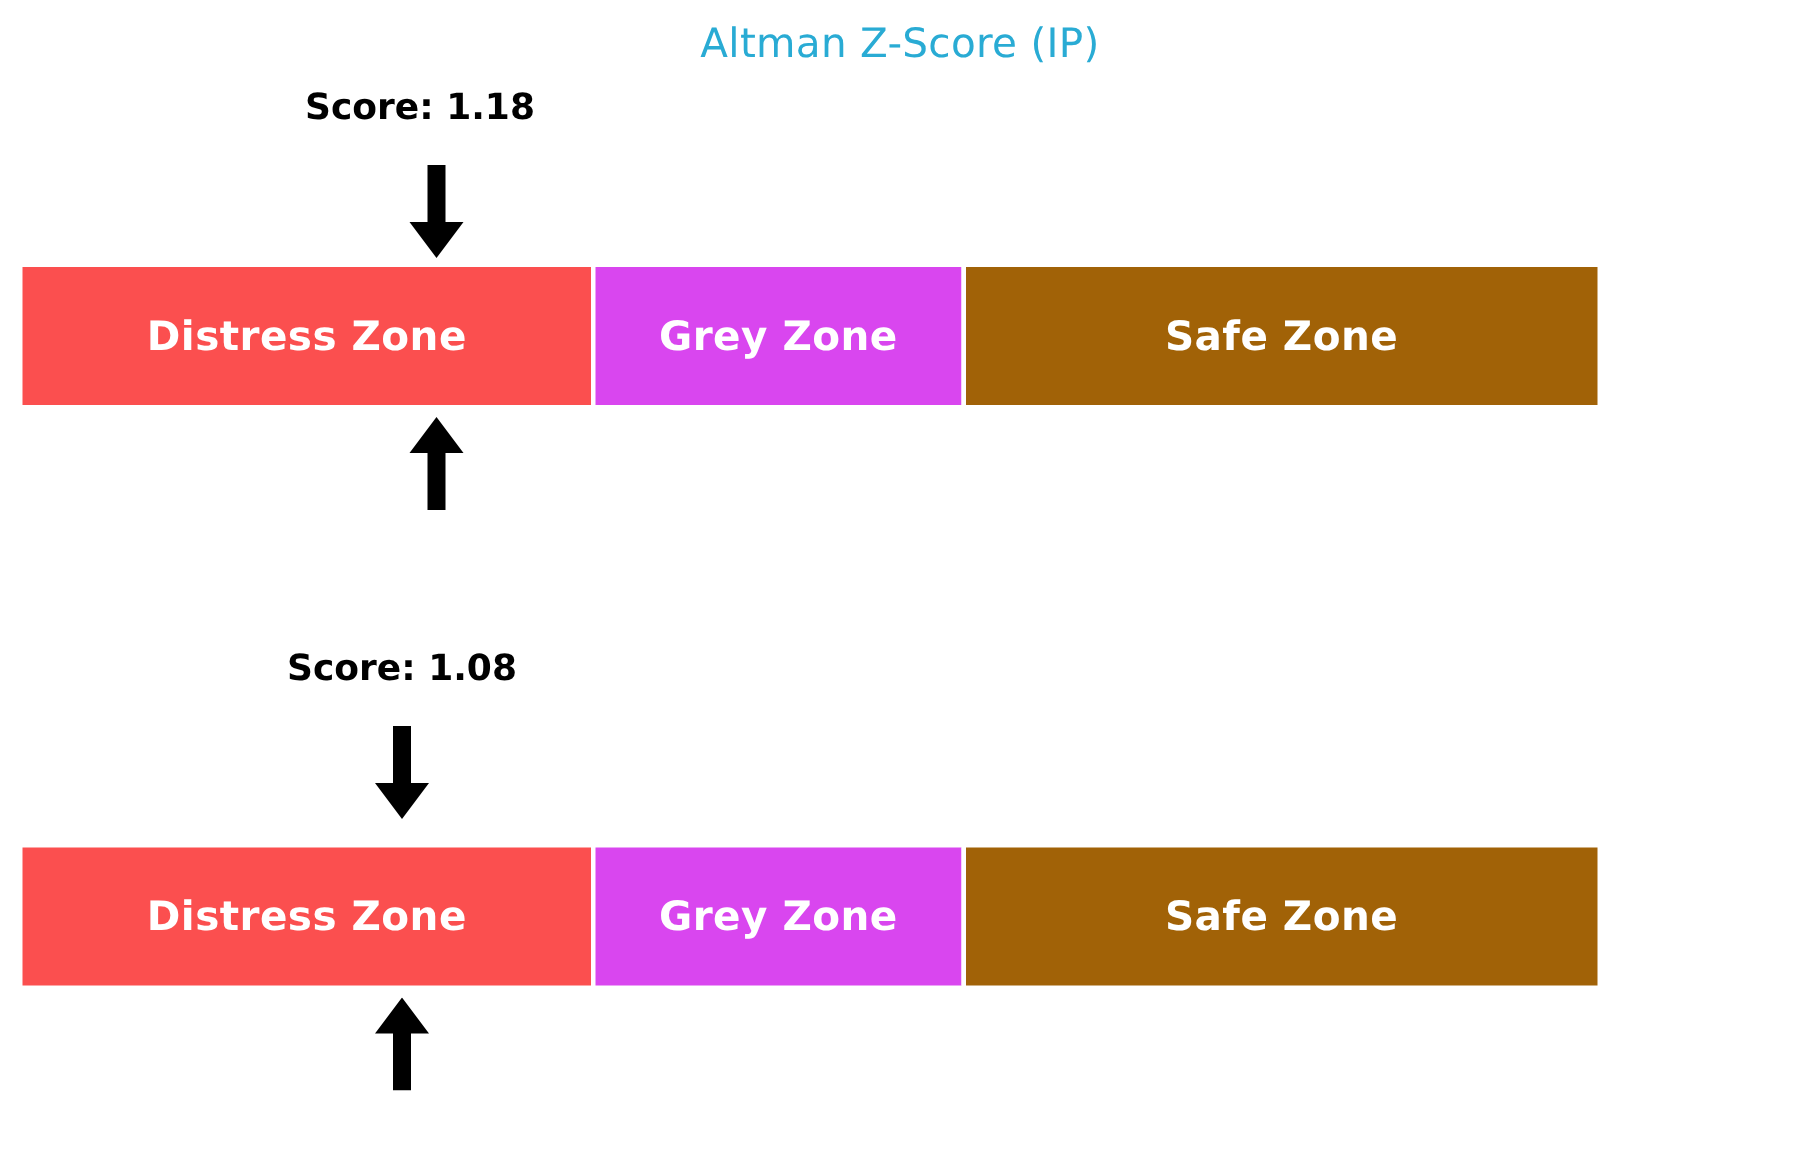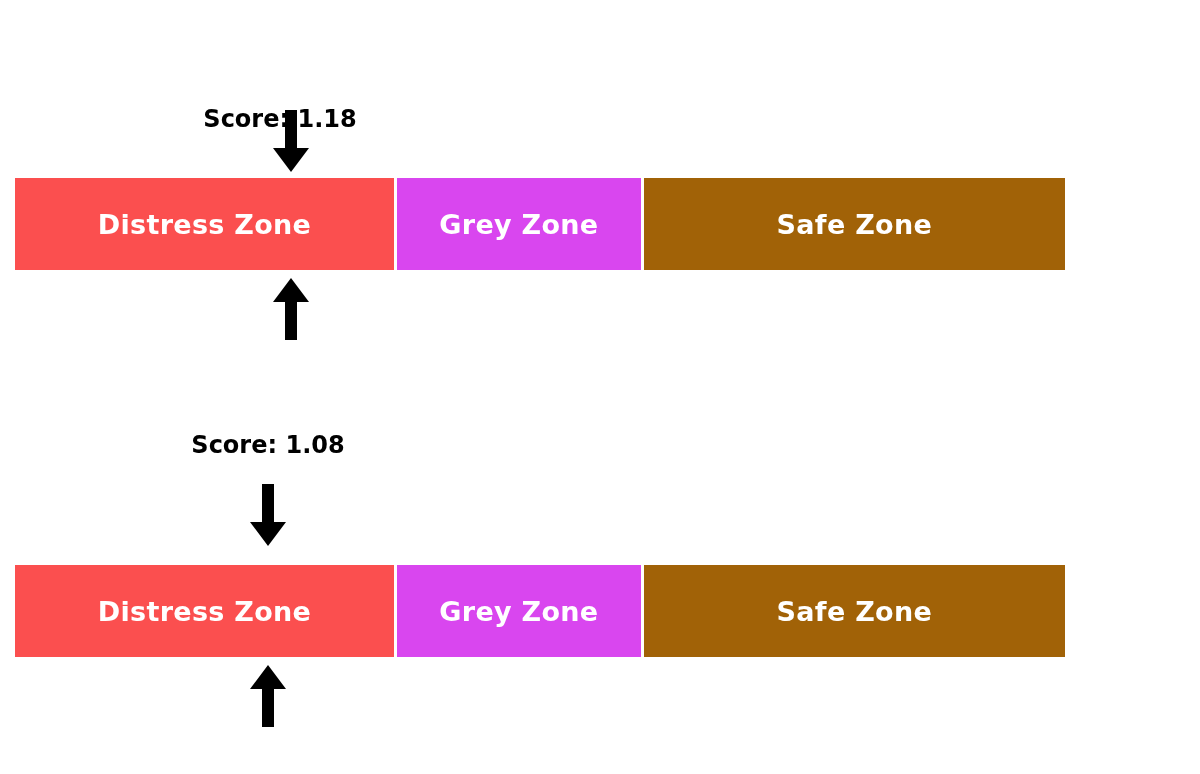--- a/index.html
+++ b/index.html
@@ -75,22 +75,23 @@
     position: absolute;
     transform: translateX(-50%);
   }
   .arrow svg { display: block; }
 </style>
 </head>
 <body>
 
 <div class="panel" style="top:0;height:380px;">
 
+  <div class="chart-title" style="top:14px;">Altman Z-Score (IP)</div>
 
-  <div class="score-label" style="top:57px;left:280px;margin-top:48px;">Score: 1.18</div>
+  <div class="score-label" style="top:57px;left:280px;">Score: 1.18</div>
 
   <div class="arrow" style="top:110px;left:291px;">
     <svg width="40" height="62" viewBox="0 0 40 62" aria-hidden="true">
       <polygon points="14,0 26,0 26,38 38,38 20,62 2,38 14,38" fill="#000000"></polygon>
     </svg>
   </div>
 
   <div class="zone-bar" style="top:178px;">
     <div class="zone distress" style="width:422px;">
       <span>Distress Zone</span>

